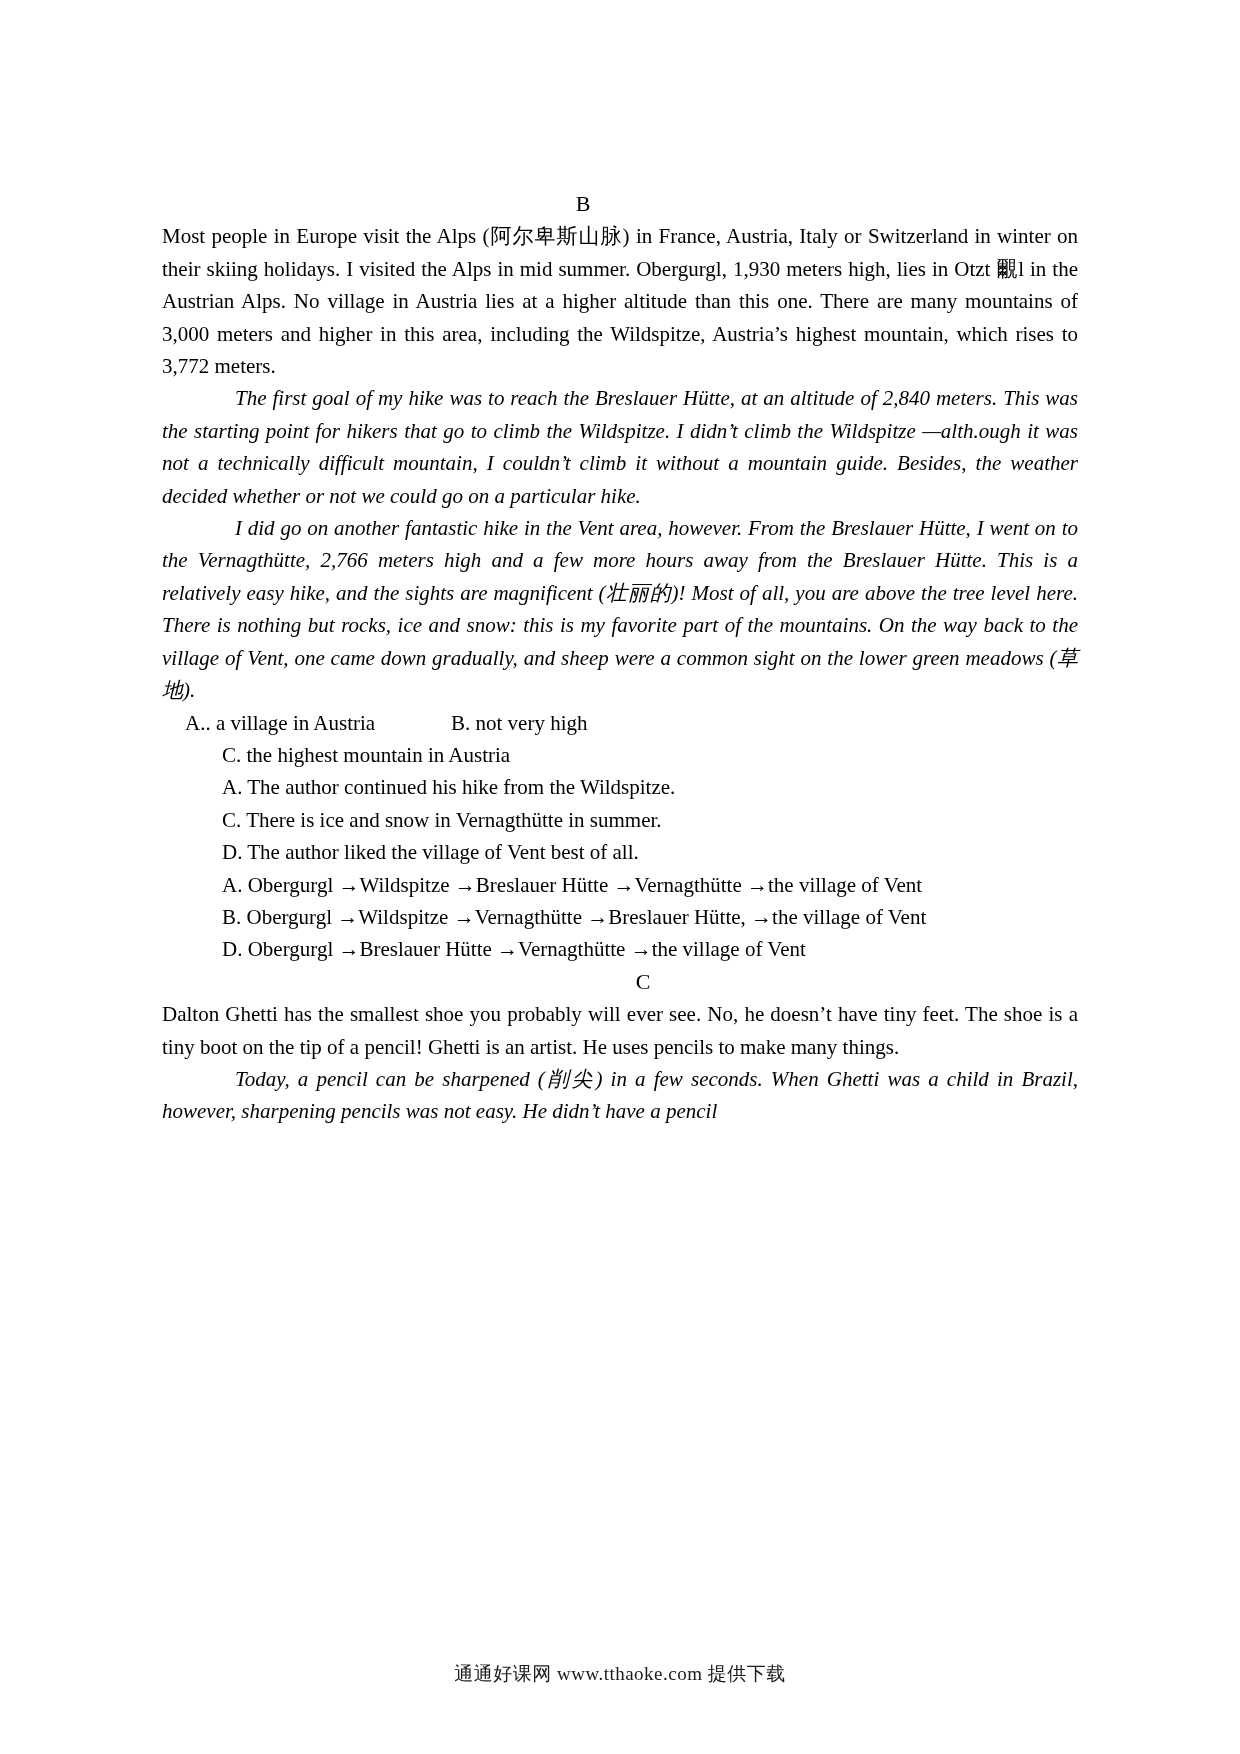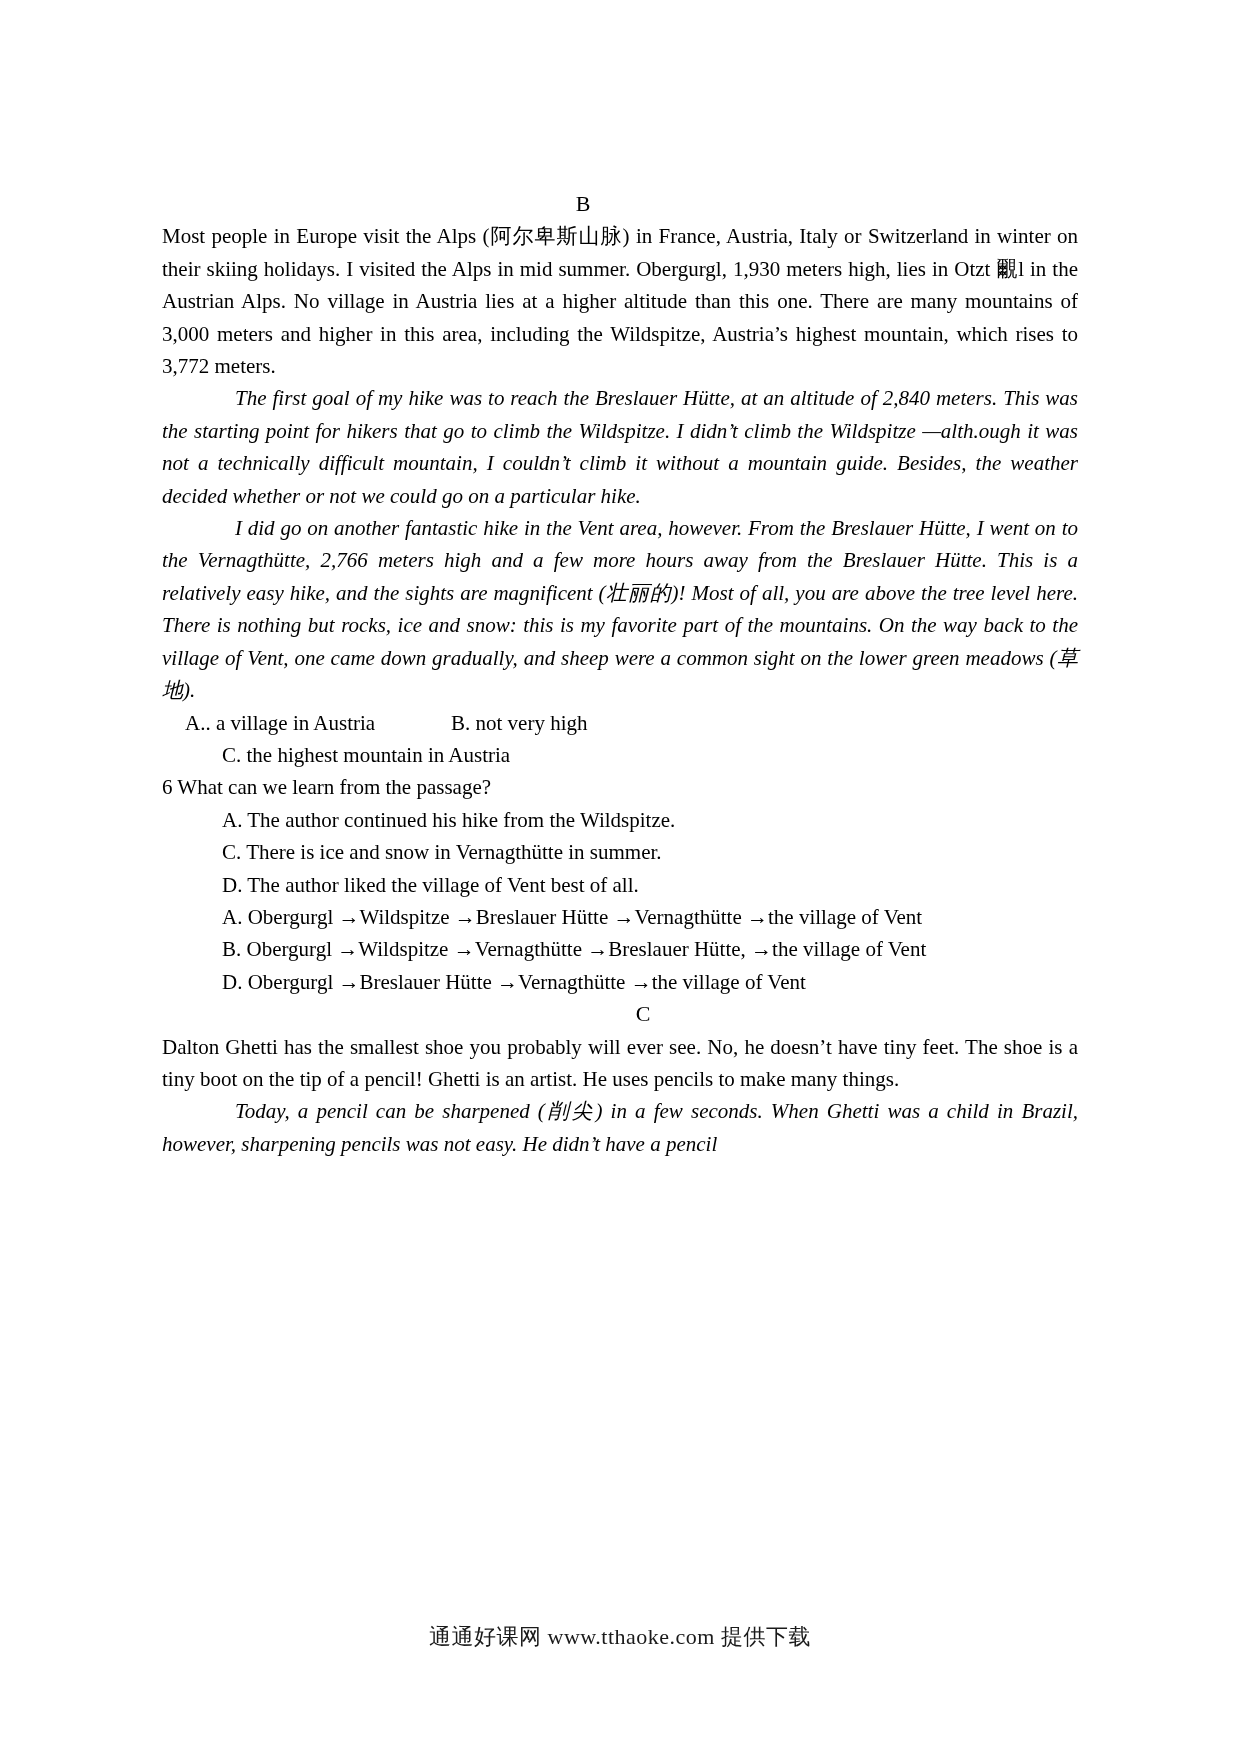--- a/index.html
+++ b/index.html
@@ -40,44 +40,43 @@
   .option { text-indent: 60px; }
   .option-row { padding-left: 60px; text-indent: 0; }
   .opt-a-col {
     display: inline-block;
     width: 266px;
     margin-left: 23px;
   }
   .footer {
     position: absolute;
     left: 0;
-    top: 1622px;
+    top: 1661px;
     width: 1240px;
     text-align: center;
-    font-size: 22px;
+    font-size: 19px;
     color: #1a1a1a;
     letter-spacing: 0.5px;
   }
 </style>
 </head>
 <body>
 
 <div class="page">
   <div class="content">
 
     <div class="heading heading-b">B</div>
 
     <p class="para">Most people in Europe visit the Alps (阿尔卑斯山脉) in France, Austria, Italy or Switzerland in winter on their skiing holidays. I visited the Alps in mid summer. Obergurgl, 1,930 meters high, lies in Otzt 覼l in the Austrian Alps. No village in Austria lies at a higher altitude than this one. There are many mountains of 3,000 meters and higher in this area, including the Wildspitze, Austria’s highest mountain, which rises to 3,772 meters.</p>
     <p class="para indent">The first goal of my hike was to reach the Breslauer Hütte, at an altitude of 2,840 meters. This was the starting point for hikers that go to climb the Wildspitze. I didn’t climb the Wildspitze —alth.ough it was not a technically difficult mountain, I couldn’t climb it without a mountain guide. Besides, the weather decided whether or not we could go on a particular hike.</p>
     <p class="para indent">I did go on another fantastic hike in the Vent area, however. From the Breslauer Hütte, I went on to the Vernagthütte, 2,766 meters high and a few more hours away from the Breslauer Hütte. This is a relatively easy hike, and the sights are magnificent (壮丽的)! Most of all, you are above the tree level here. There is nothing but rocks, ice and snow: this is my favorite part of the mountains. On the way back to the village of Vent, one came down gradually, and sheep were a common sight on the lower green meadows (草地).</p>
 
     <p class="option-row"><span class="opt-a-col">A.. a village in Austria</span><span>B. not very high</span></p>
     <p class="option">C. the highest mountain in Austria</p>
 
-    <p class="stem">6 What can we learn from the passage?</p>
     <p class="option">A. The author continued his hike from the Wildspitze.</p>
     <p class="option">C. There is ice and snow in Vernagthütte in summer.</p>
     <p class="option">D. The author liked the village of Vent best of all.</p>
 
     <p class="option">A. Obergurgl →Wildspitze →Breslauer Hütte →Vernagthütte →the village of Vent</p>
     <p class="option">B. Obergurgl →Wildspitze →Vernagthütte →Breslauer Hütte, →the village of Vent</p>
     <p class="option">D. Obergurgl →Breslauer Hütte →Vernagthütte →the village of Vent</p>
 
     <div class="heading heading-c">C</div>
 

